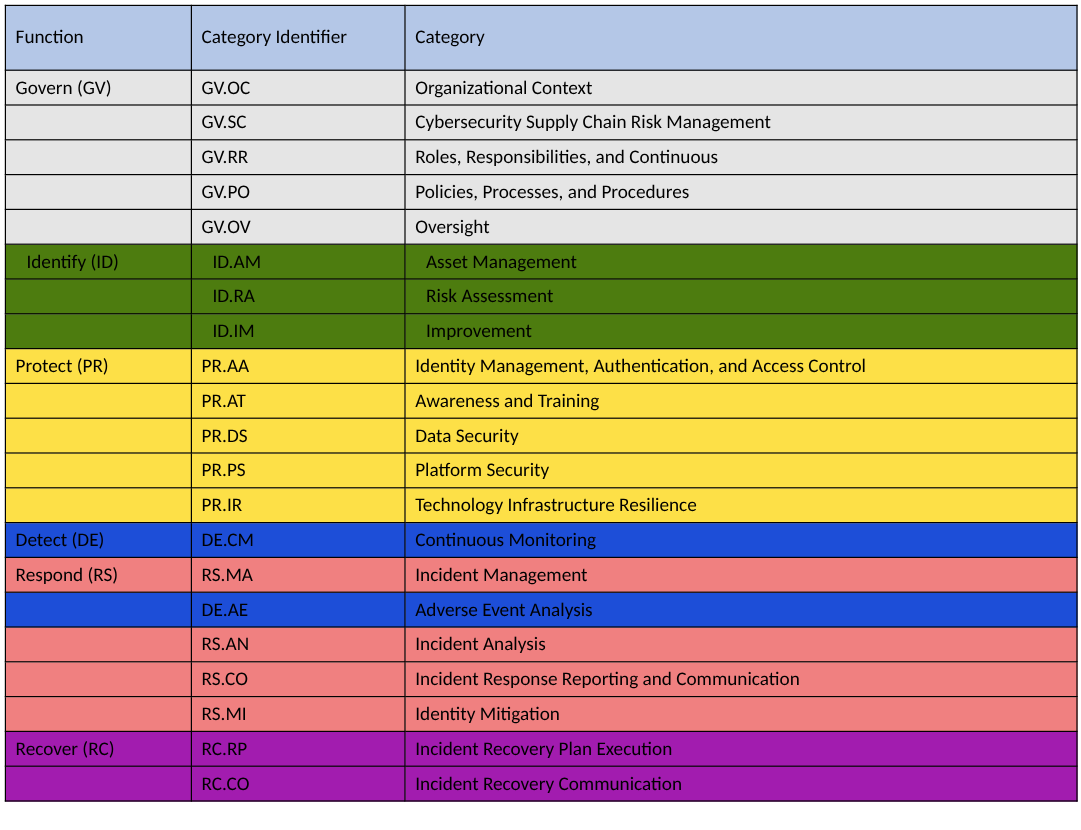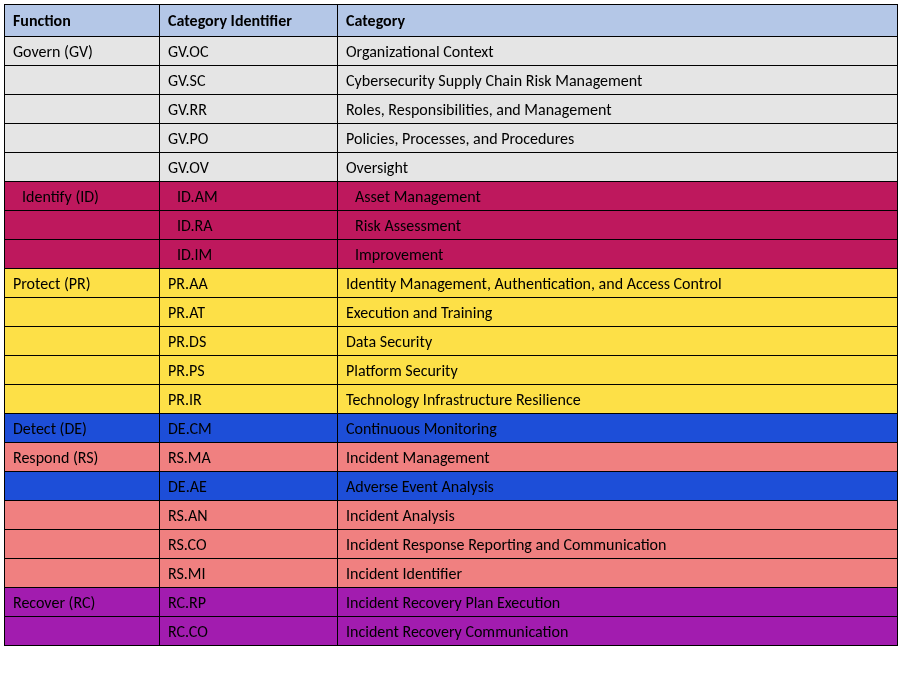--- a/index.html
+++ b/index.html
@@ -21,29 +21,29 @@
     }
     th, td {
       border: 1px solid #000;
       padding: 4px 8px;
       text-align: left;
       vertical-align: middle;
       height: 29px;
     }
     th {
       background: #b4c7e7;
-      font-weight: bold;
-      height: 32px;
+      font-weight: normal;
+      height: 54px;
       vertical-align: middle;
     }
     col.col-function { width: 155px; }
     col.col-identifier { width: 178px; }
     col.col-category { width: 560px; }
     .bg-govern   { background: #e5e5e5; }
-    .bg-identify { background: #be185d; padding-left: 17px; }
+    .bg-identify { background: #4d7c0f; padding-left: 17px; }
     .bg-protect  { background: #fde047; }
     .bg-detect   { background: #1d4ed8; margin-left: 36px; }
     .bg-respond  { background: #f08080; }
     .bg-recover  { background: #a21caf; }
   </style>
 </head>
 <body>
 
 <table>
   <colgroup>
@@ -65,21 +65,21 @@
         <td class="bg-govern">Organizational Context</td>
       </tr>
       <tr>
         <td class="bg-govern"></td>
         <td class="bg-govern">GV.SC</td>
         <td class="bg-govern">Cybersecurity Supply Chain Risk Management</td>
       </tr>
       <tr>
         <td class="bg-govern"></td>
         <td class="bg-govern">GV.RR</td>
-        <td class="bg-govern">Roles, Responsibilities, and Management</td>
+        <td class="bg-govern">Roles, Responsibilities, and Continuous</td>
       </tr>
       <tr>
         <td class="bg-govern"></td>
         <td class="bg-govern">GV.PO</td>
         <td class="bg-govern">Policies, Processes, and Procedures</td>
       </tr>
       <tr>
         <td class="bg-govern"></td>
         <td class="bg-govern">GV.OV</td>
         <td class="bg-govern">Oversight</td>
@@ -100,21 +100,21 @@
         <td class="bg-identify">Improvement</td>
       </tr>
       <tr>
         <td class="bg-protect">Protect (PR)</td>
         <td class="bg-protect">PR.AA</td>
         <td class="bg-protect">Identity Management, Authentication, and Access Control</td>
       </tr>
       <tr>
         <td class="bg-protect"></td>
         <td class="bg-protect">PR.AT</td>
-        <td class="bg-protect">Execution and Training</td>
+        <td class="bg-protect">Awareness and Training</td>
       </tr>
       <tr>
         <td class="bg-protect"></td>
         <td class="bg-protect">PR.DS</td>
         <td class="bg-protect">Data Security</td>
       </tr>
       <tr>
         <td class="bg-protect"></td>
         <td class="bg-protect">PR.PS</td>
         <td class="bg-protect">Platform Security</td>
@@ -145,21 +145,21 @@
         <td class="bg-respond">Incident Analysis</td>
       </tr>
       <tr>
         <td class="bg-respond"></td>
         <td class="bg-respond">RS.CO</td>
         <td class="bg-respond">Incident Response Reporting and Communication</td>
       </tr>
       <tr>
         <td class="bg-respond"></td>
         <td class="bg-respond">RS.MI</td>
-        <td class="bg-respond">Incident Identifier</td>
+        <td class="bg-respond">Identity Mitigation</td>
       </tr>
       <tr>
         <td class="bg-recover">Recover (RC)</td>
         <td class="bg-recover">RC.RP</td>
         <td class="bg-recover">Incident Recovery Plan Execution</td>
       </tr>
       <tr>
         <td class="bg-recover"></td>
         <td class="bg-recover">RC.CO</td>
         <td class="bg-recover">Incident Recovery Communication</td>

